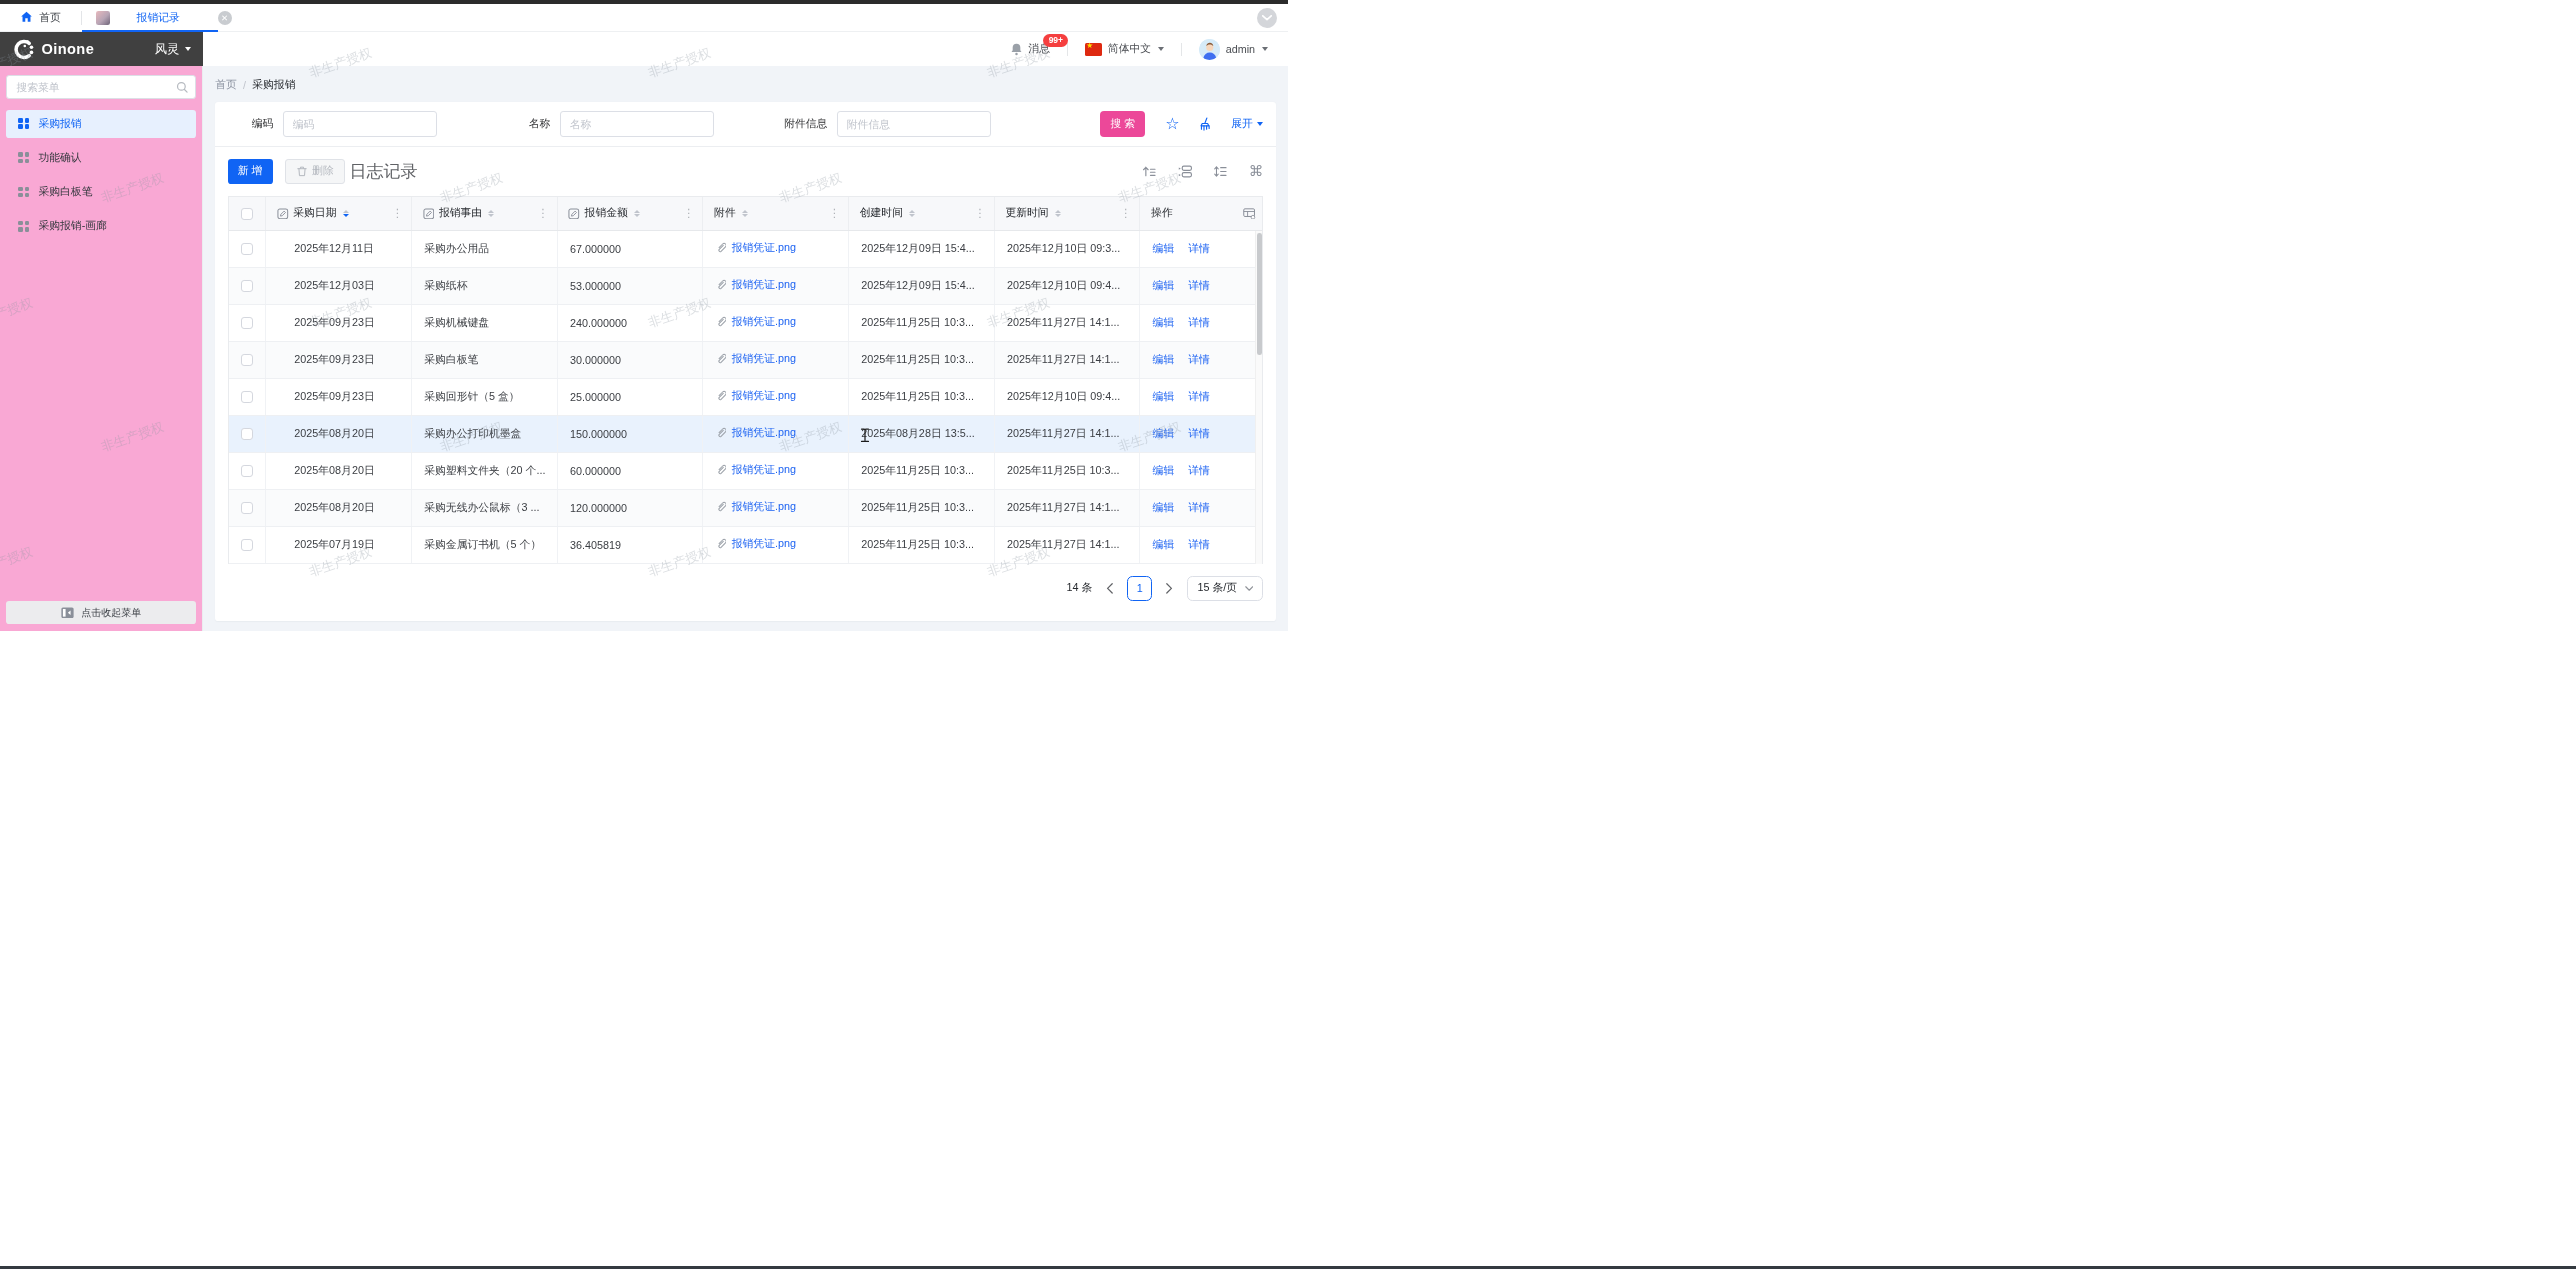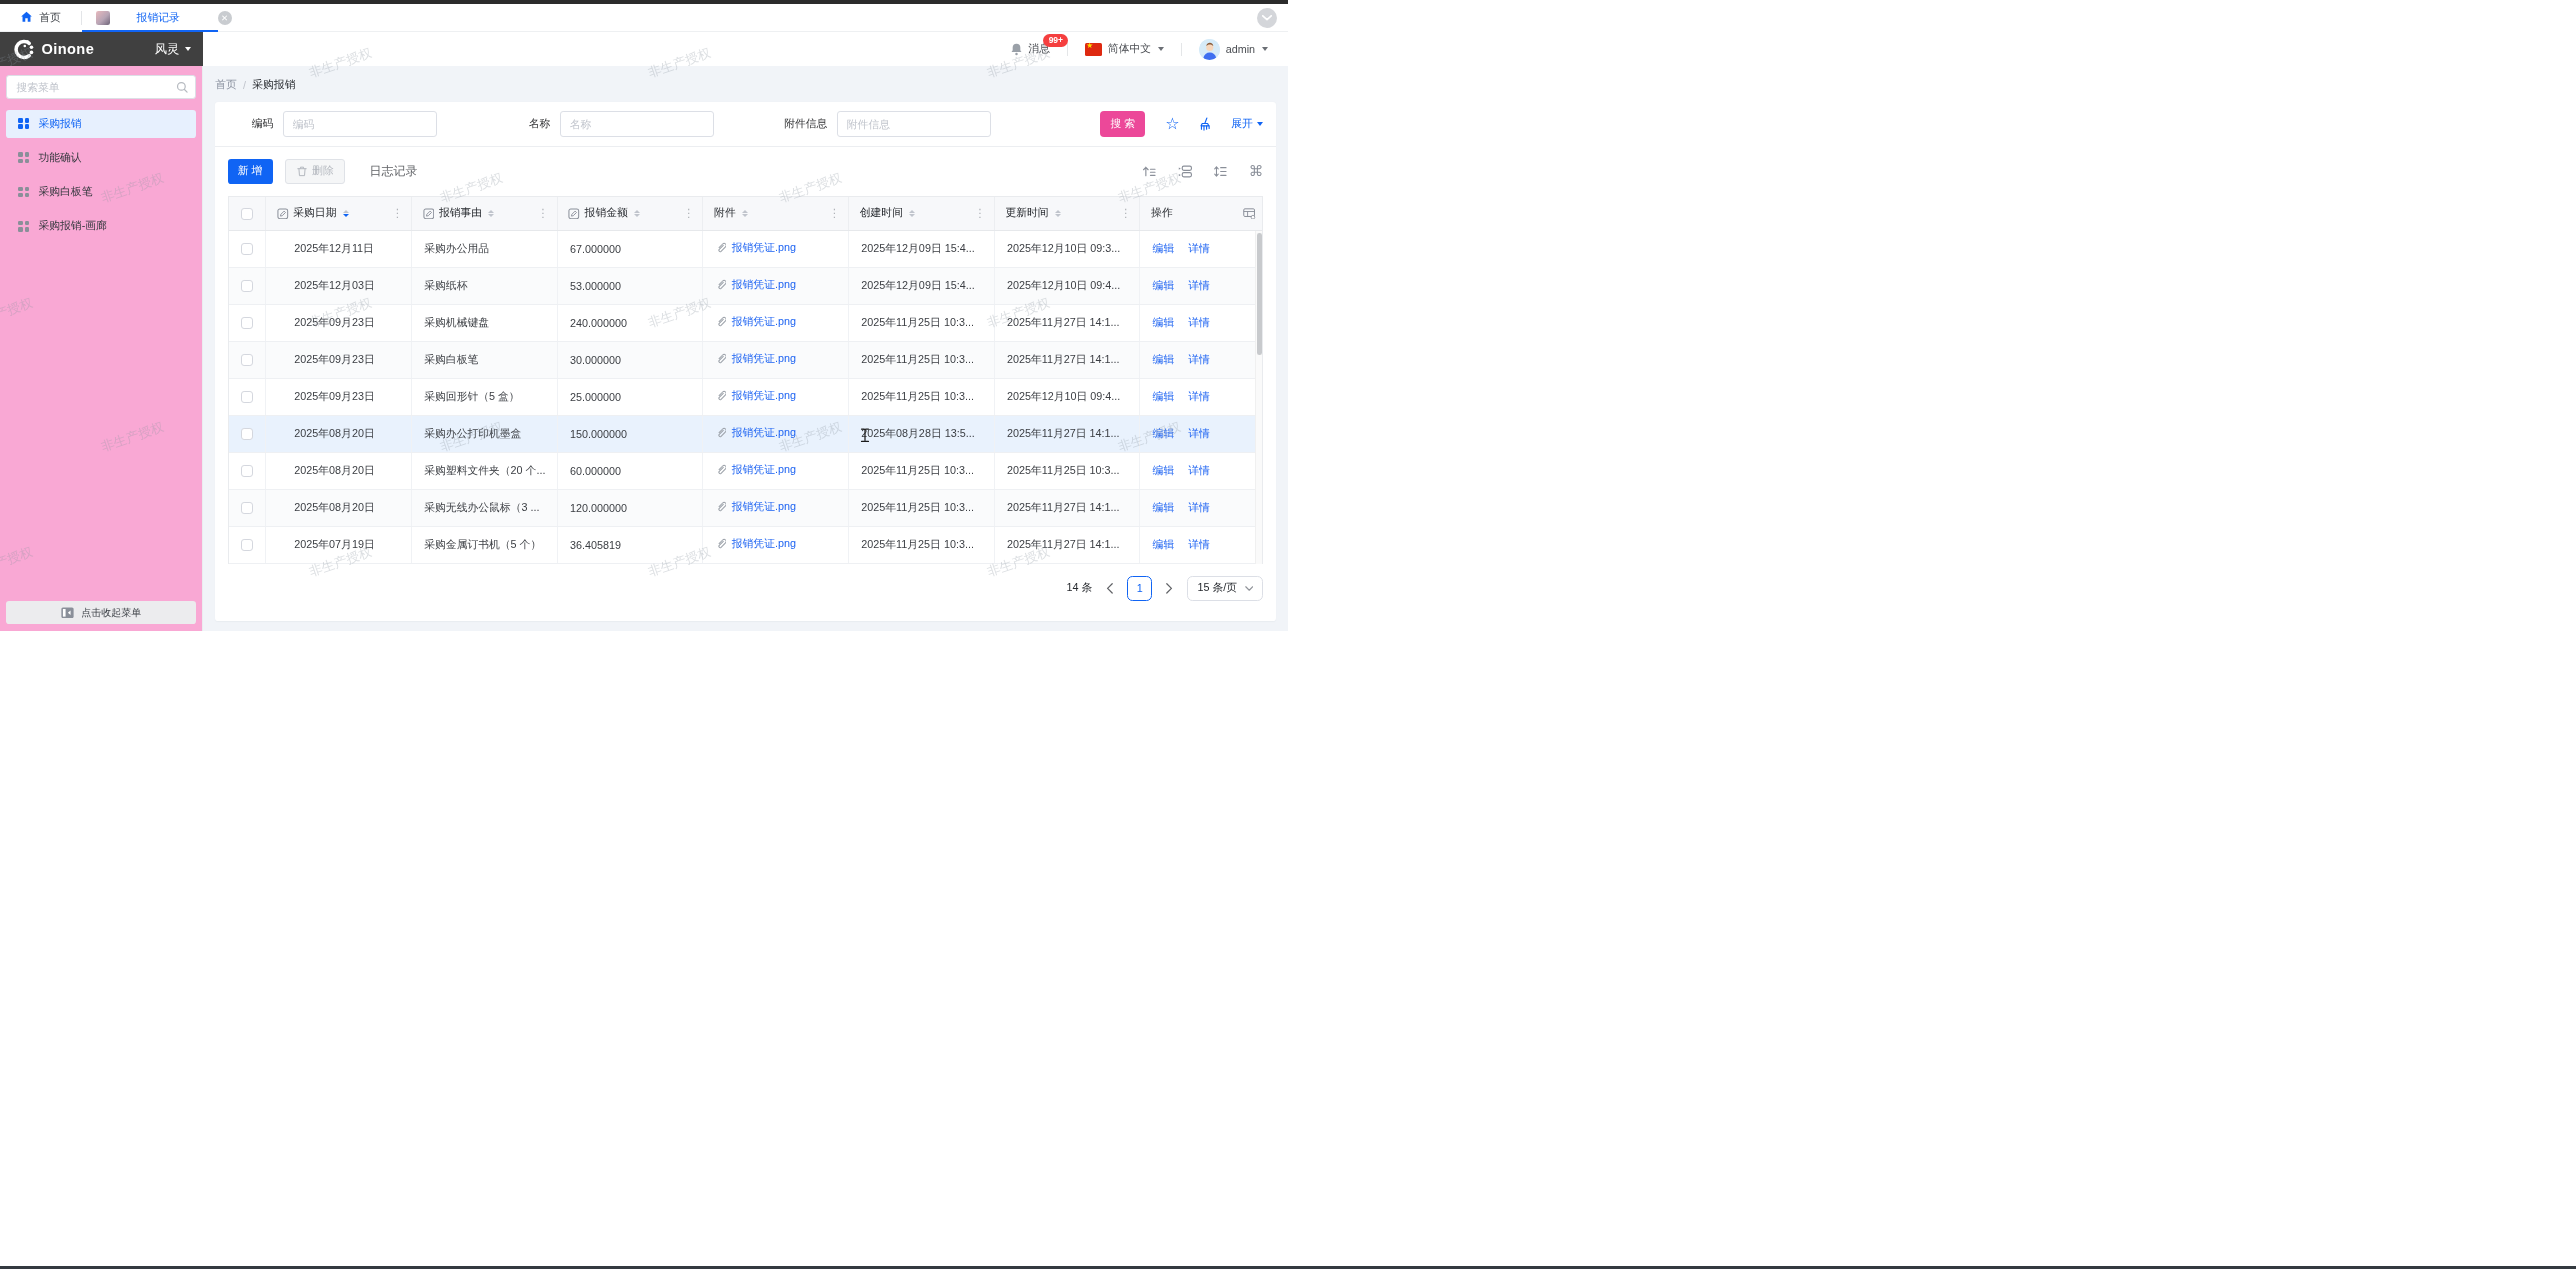--- a/index.html
+++ b/index.html
@@ -71,21 +71,21 @@
   .fav-star { color:#1064f4; font-size:16px; margin-left:20px; cursor:pointer; line-height:1; }
   .broom { margin-left:18.5px; cursor:pointer; display:flex; }
   .expand { margin-left:18.5px; color:#1064f4; display:flex; align-items:center; gap:4.6px; cursor:pointer; }
   .caret-down-b { width:0; height:0; border-left:3.9px solid transparent; border-right:3.9px solid transparent; border-top:4.6px solid #1064f4; }
   .card-divider { height:0.8px; background:#eceef1; margin:9.2px -12.3px 0; }
 
   
   .toolbar { display:flex; align-items:center; margin:12.3px 0; }
   .btn-add { min-width:45px; height:25px; background:#1064f4; color:#fff; border:none; border-radius:3.1px; font-size:10.8px; cursor:pointer; font-family:inherit; }
   .btn-delete { height:25px; margin-left:12.3px; background:#f5f6f7; border:0.8px solid #dfe2e7; border-radius:3.1px; color:#b4b8bf; font-size:10.8px; padding:0 10.8px; display:flex; align-items:center; gap:5.4px; cursor:not-allowed; font-family:inherit; }
-  .btn-log { margin-left:24px; color:#606266; cursor:pointer; background:none; border:none; font-size:12px; font-family:Liberation Mono, monospace; }
+  .btn-log { margin-left:4px; color:#606266; cursor:pointer; background:none; border:none; font-size:17px; font-family:Liberation Mono, monospace; }
   .toolbar-icons { margin-left:auto; display:flex; align-items:center; gap:21px; }
   .toolbar-icons .ticon { cursor:pointer; display:flex; color:#8a8f99; }
   .cmd-glyph { font-family:"DejaVu Sans",sans-serif; font-size:14.6px; color:#8a8f99; line-height:1; }
 
   
   .table-wrap { position:relative; border:0.8px solid #e9ebee; border-bottom:none; }
   table { border-collapse:collapse; table-layout:fixed; width:100%; }
   thead th { height:33px; background:#f7f8fa; border-bottom:0.8px solid #e6e8eb; border-right:0.8px solid #eceef1; font-weight:500; text-align:left; padding:0 6.2px 0 10.8px; }
   thead th:last-child { border-right:none; }
   .th-inner { display:flex; align-items:center; gap:4.6px; }

